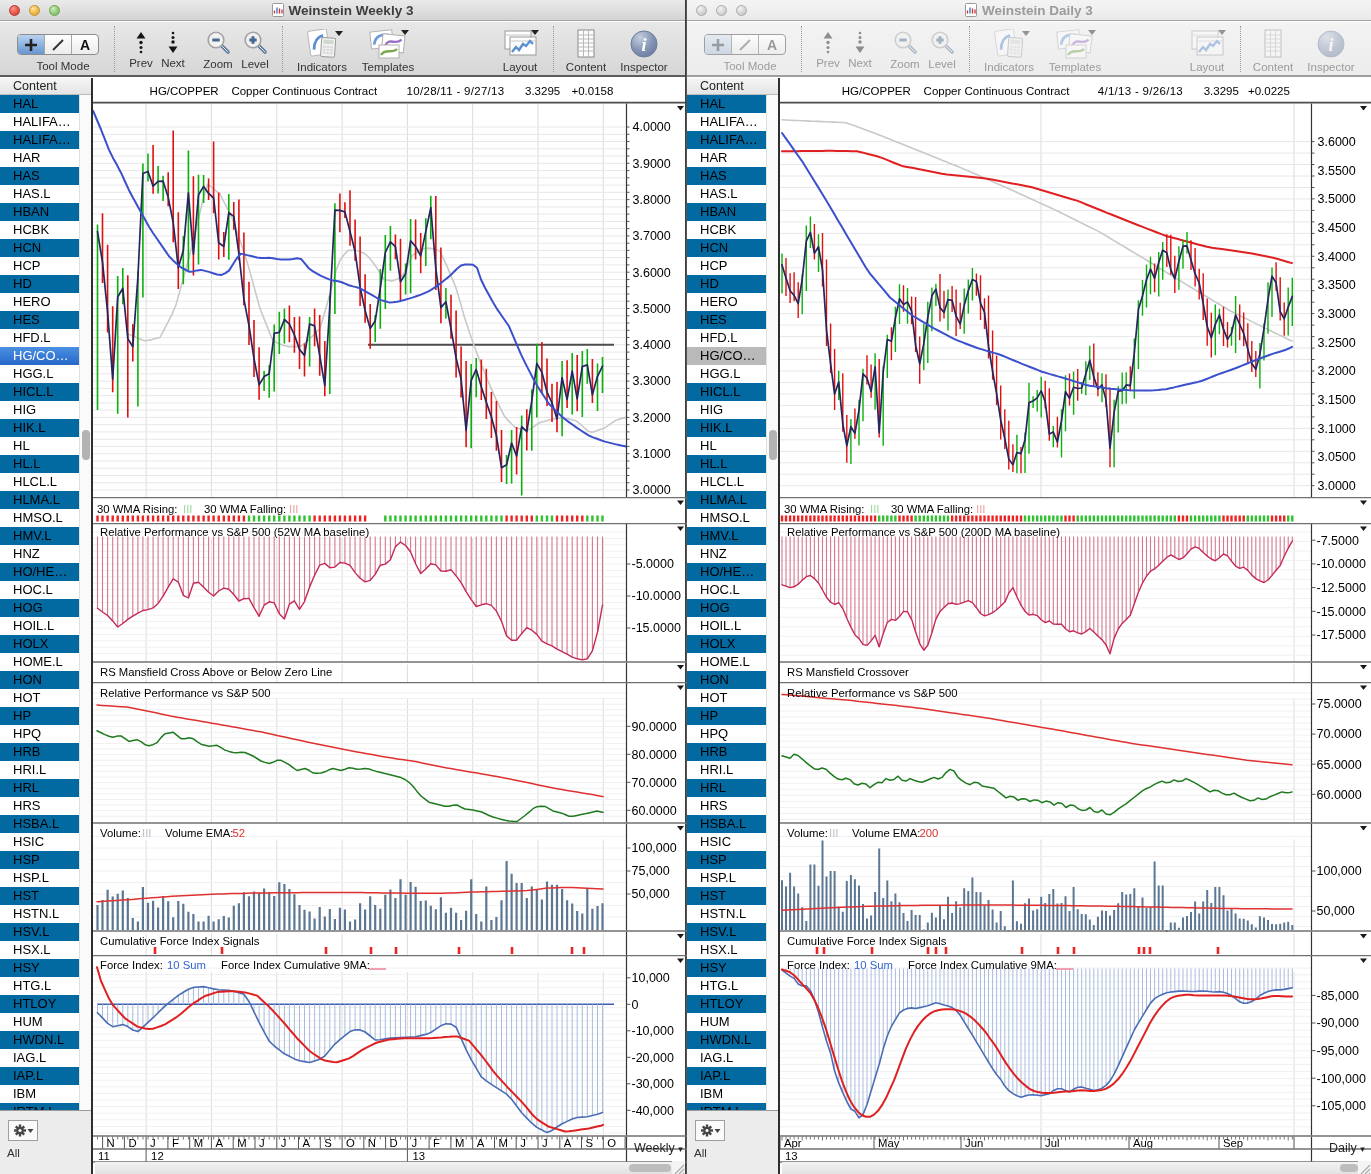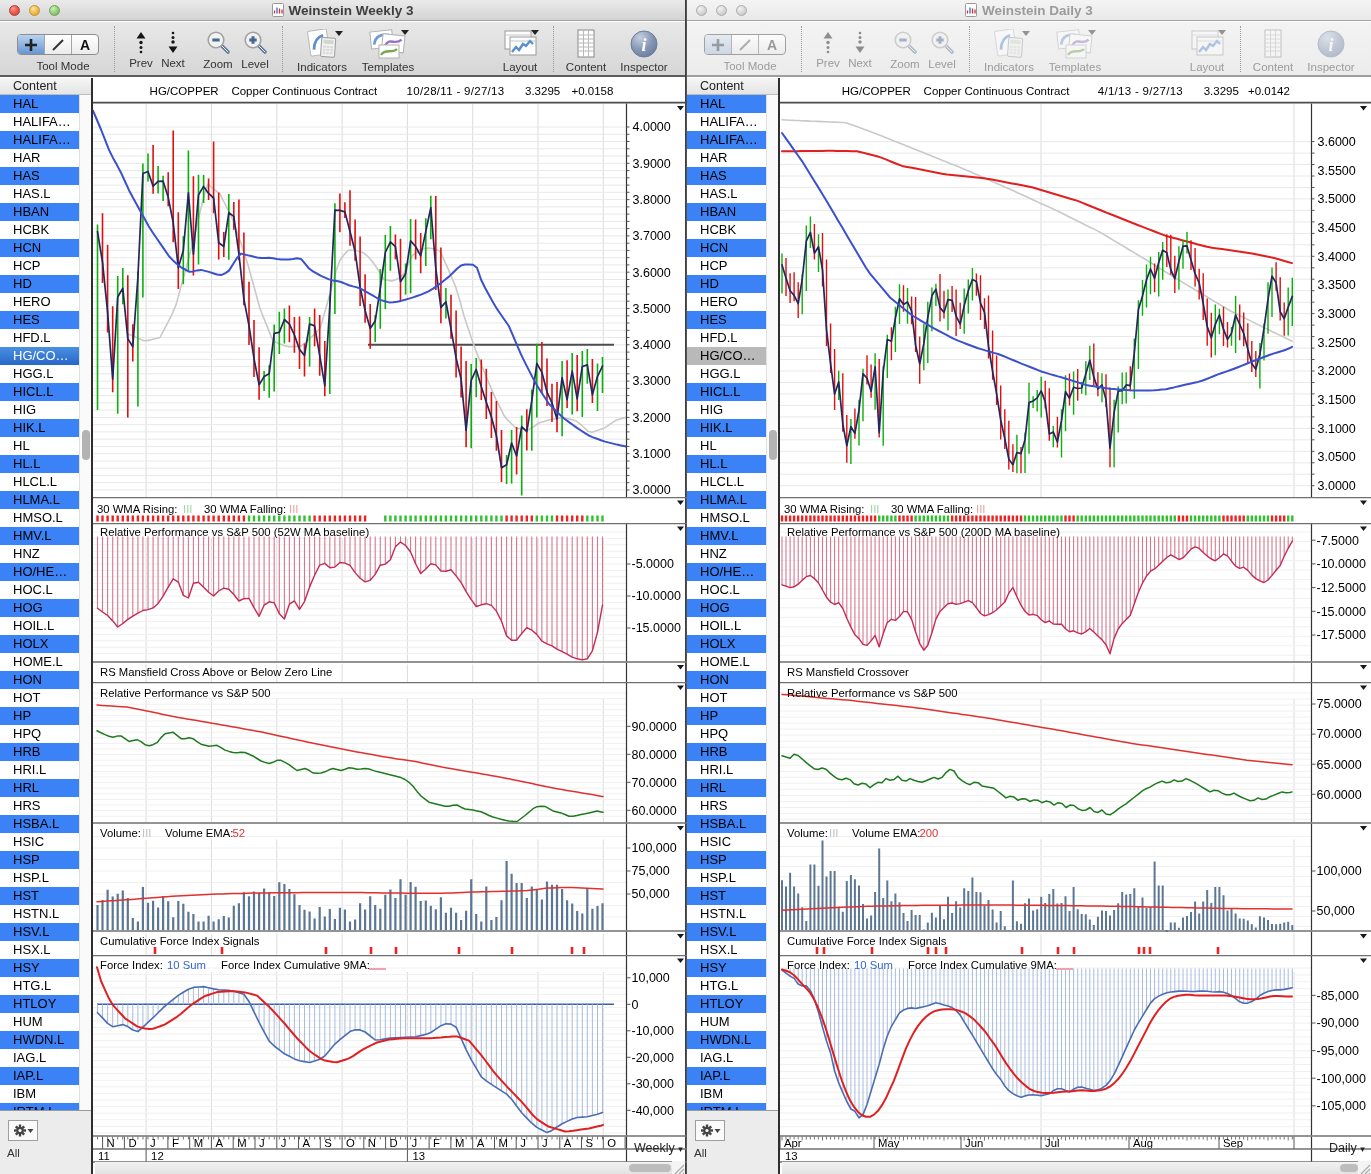--- a/index.html
+++ b/index.html
@@ -32,21 +32,21 @@
 .seg { display:flex; width:82px; height:21px; margin:5px 0 0 4px;
   border:1px solid #8d8d8d; border-radius:4px; background:linear-gradient(#fff,#ececec); overflow:hidden; }
 .seg-btn { flex:1; display:flex; align-items:center; justify-content:center; border-right:1px solid #a6a6a6; }
 .seg-btn.last { border-right:none; }
 .seg-btn.sel { background:linear-gradient(#b8d2f0,#6796d1); }
 .dim .seg-btn.sel { background:linear-gradient(#e2e9f2,#c4d2e2); }
 .sidebar { position:absolute; top:78px; left:0; width:93px; bottom:0; background:#fff; border-right:2px solid #2e2e2e; }
 .sb-head { position:absolute; top:0; left:0; right:0; height:17px; background:linear-gradient(#f6f6f6,#e4e4e4); border-bottom:1px solid #bdbdbd; font-size:12.5px; color:#222; padding-left:13px; line-height:16px; }
 .sb-rows { position:absolute; top:17px; left:0; right:12px; height:1015px; overflow:hidden; }
 .row { height:18px; line-height:18px; font-size:13px; color:#000; padding-left:13px; background:#fff; white-space:nowrap; overflow:hidden; }
-.row.alt { background:#3b82f6; }
+.row.alt { background:#0369a1; }
 .row.sel { background:linear-gradient(#4a90e2,#2767c8); color:#fff; }
 .row.selgray { background:#b9b9b9; }
 .sb-scroll { position:absolute; top:17px; right:0; width:12px; height:1015px; background:#fafafa; border-left:1px solid #e0e0e0; }
 .sb-thumb { position:absolute; top:335px; left:1.5px; width:8px; height:30px; border-radius:4px; background:#b3b3b3; }
 .sb-foot { position:absolute; top:1032px; left:0; right:0; bottom:0; background:#ececec; border-top:1px solid #9a9a9a; }
 .gear-btn { position:absolute; top:9px; left:8px; width:30px; height:21px; background:#fafafa; border:1px solid #9f9f9f; display:flex; align-items:center; justify-content:center; }
 .all-lbl { position:absolute; top:36px; left:7px; font-size:11.5px; color:#333; }
 .chart-head { position:absolute; top:78px; height:24px; background:#fff; font-size:11.5px; color:#000; left:95px; right:0; }
 .chart-head span { position:absolute; top:6.5px; white-space:nowrap; }
 .chart-svg { position:absolute; top:0; left:93px; }
@@ -895,23 +895,23 @@
               <path d="M15.5 6h6l-3 4z"></path>
             </g>
           </svg>
         </div>
       <div class="all-lbl">All</div>
     </div>
   </div>
   <div class="chart-head">
       <span style="left:59.8px;">HG/COPPER</span>
       <span style="left:141.6px;">Copper Continuous Contract</span>
-      <span style="left:315.7px;letter-spacing:0.3px;">4/1/13 - 9/27/13</span>
+      <span style="left:315.7px;letter-spacing:0.3px;">4/1/13 - 9/26/13</span>
       <span style="left:421.7px;">3.3295</span>
-      <span style="left:466px;">+0.0142</span>
+      <span style="left:466px;">+0.0225</span>
     </div>
   <svg class="chart-svg" width="591" height="1174" viewBox="0 0 591 1174" xmlns="http://www.w3.org/2000/svg" font-family="Liberation Sans, sans-serif">
       <g stroke="#dcdcdc" stroke-width="1">
         <line x1="261" y1="103.5" x2="261" y2="497"></line>
         <line x1="261" y1="538" x2="261" y2="661.5"></line>
         <line x1="261" y1="664.5" x2="261" y2="682"></line>
         <line x1="261" y1="699" x2="261" y2="822.5"></line>
         <line x1="261" y1="839.5" x2="261" y2="930.5"></line>
         <line x1="261" y1="933.5" x2="261" y2="955"></line>
         <line x1="261" y1="972" x2="261" y2="1135.5"></line>

